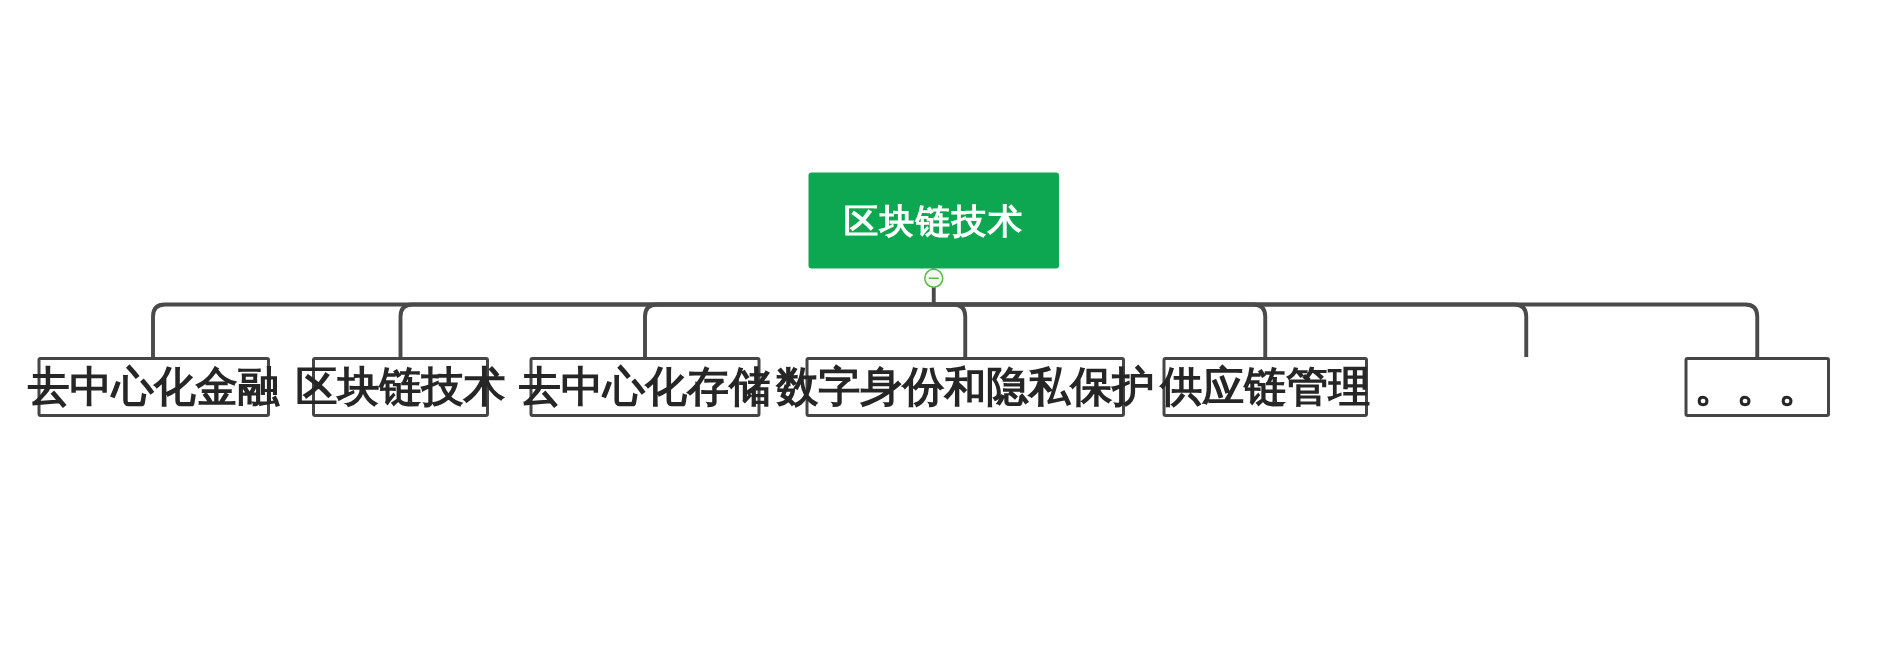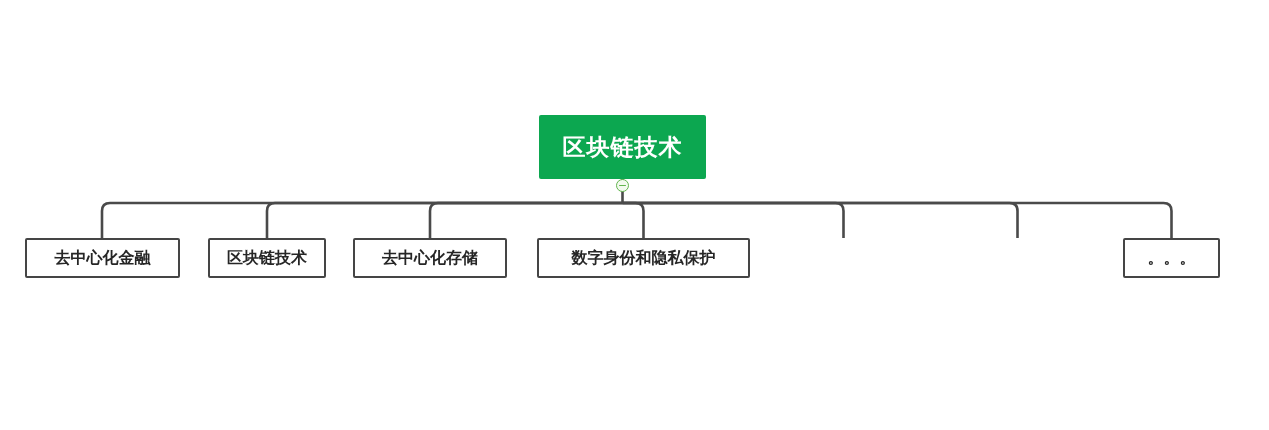--- a/index.html
+++ b/index.html
@@ -52,21 +52,21 @@
     border-radius: 1px;
   }
   .child-node {
     position: absolute;
     top: 238px;
     height: 40px;
     background: #ffffff;
     border: 2px solid #454545;
     border-radius: 2px;
     color: #262626;
-    font-size: 16px;
+    font-size: 28px;
     font-weight: bold;
     display: flex; align-items: center; justify-content: center;
     white-space: nowrap;
     cursor: pointer;
     z-index: 2;
   }
   .watermark {
     position: absolute;
     right: 9px; bottom: 9px;
     color: #e3e3e3;
@@ -102,18 +102,19 @@
   </div>
 
   <div class="child-node" style="left:25px;  width:155px;">去中心化金融</div>
 
   <div class="child-node" style="left:208px; width:118px;">区块链技术</div>
 
   <div class="child-node" style="left:353px; width:154px;text-align:right;">去中心化存储</div>
 
   <div class="child-node" style="left:537px; width:213px;">数字身份和隐私保护</div>
 
+  <div class="child-node" style="left:775px; width:137px;">供应链管理</div>
 
 
   <div class="child-node" style="left:1123px; width:97px;">。。。</div>
 
 
 </div>
 
 </body></html>

